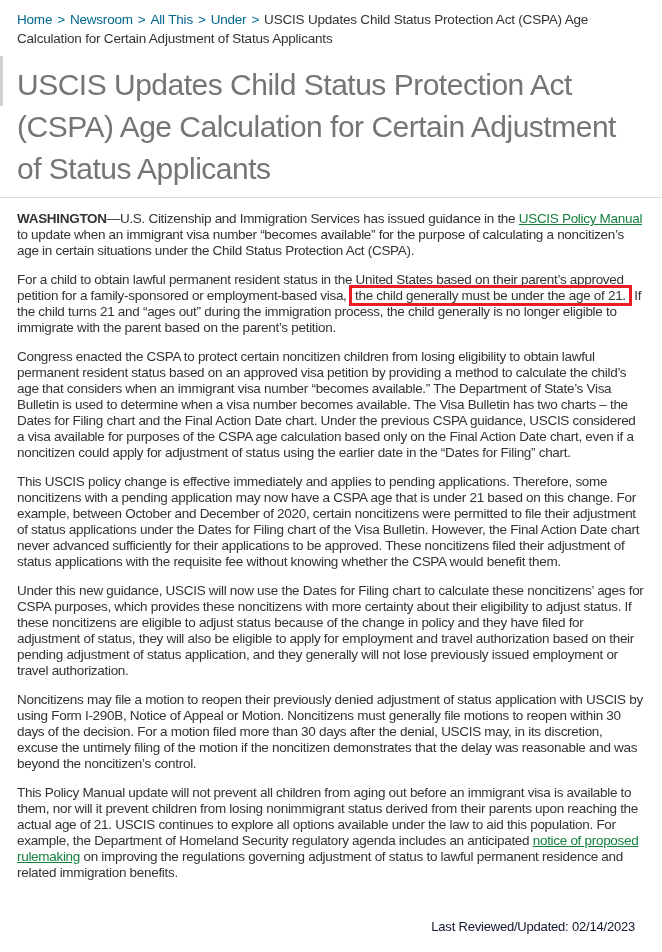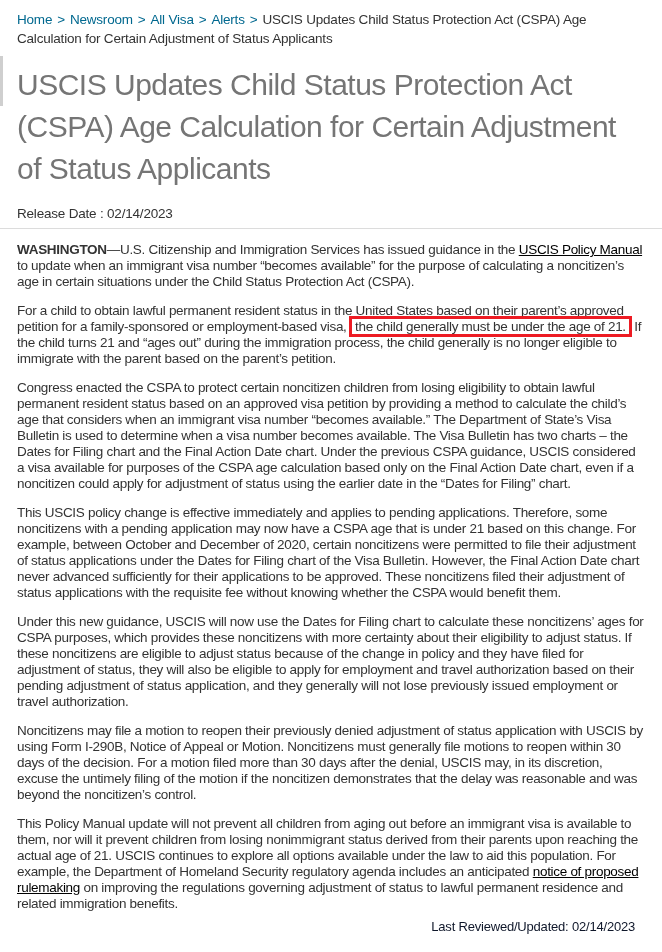--- a/index.html
+++ b/index.html
@@ -11,42 +11,41 @@
   .breadcrumb{font-size:13.5px;line-height:19px;letter-spacing:-0.2px;color:#333333;}
   .breadcrumb a{color:#00688f;text-decoration:none;cursor:pointer;}
   .breadcrumb .sep{color:#00688f;margin:0 5px;}
   .page-title{
     font-size:30px;line-height:42px;font-weight:normal;color:#757575;
     letter-spacing:-0.5px;margin:16px 0 0 0;max-width:618px;
   }
   .release-date{font-size:13.5px;letter-spacing:-0.2px;margin-top:16px;color:#333333;}
   .divider{border:0;border-top:1px solid #dcdcdc;margin:7px -17px 0 -17px;height:0;}
   p.body{font-size:13.5px;line-height:16px;letter-spacing:-0.3px;margin:13px 0 0 0;max-width:628px;}
-  p.body a{color:#000000;text-decoration:underline;cursor:pointer;}
+  p.body a{color:#15803d;text-decoration:underline;cursor:pointer;}
   .dateline{font-weight:bold;}
   .redbox{
     border:3px solid #ed1b23;border-radius:0;padding:0 3px;margin:0 -1px;
   }
   .footer-note{
     position:absolute;top:919px;right:27px;font-size:13px;letter-spacing:-0.2px;color:#0f172a;
   }
   .edge-bar{position:absolute;left:0;top:56px;width:3px;height:50px;background:#cfcfcf;}
 </style>
 </head>
 <body>
 
 <div class="edge-bar"></div>
 
 <div class="content">
 
-  <nav class="breadcrumb"><a href="#">Home</a><span class="sep">&gt;</span><a href="#">Newsroom</a><span class="sep">&gt;</span><a href="#">All Visa</a><span class="sep">&gt;</span><a href="#">Alerts</a><span class="sep">&gt;</span><span>USCIS Updates Child Status Protection Act (CSPA) Age Calculation for Certain Adjustment of Status Applicants</span></nav>
+  <nav class="breadcrumb"><a href="#">Home</a><span class="sep">&gt;</span><a href="#">Newsroom</a><span class="sep">&gt;</span><a href="#">All This</a><span class="sep">&gt;</span><a href="#">Under</a><span class="sep">&gt;</span><span>USCIS Updates Child Status Protection Act (CSPA) Age Calculation for Certain Adjustment of Status Applicants</span></nav>
 
   <h1 class="page-title">USCIS Updates Child Status Protection Act (CSPA) Age Calculation for Certain Adjustment of Status Applicants</h1>
 
-  <div class="release-date">Release Date : 02/14/2023</div>
 
   <hr class="divider">
 
   <p class="body"><strong class="dateline">WASHINGTON</strong><span>—U.S. Citizenship and Immigration Services has issued guidance in the </span><a href="#">USCIS Policy Manual</a><span> to update when an immigrant visa number “becomes available” for the purpose of calculating a noncitizen’s age in certain situations under the Child Status Protection Act (CSPA).</span></p>
 
   <p class="body"><span>For a child to obtain lawful permanent resident status in the United States based on their parent’s approved petition for a family-sponsored or employment-based visa, </span><span class="redbox">the child generally must be under the age of 21.</span><span> If the child turns 21 and “ages out” during the immigration process, the child generally is no longer eligible to immigrate with the parent based on the parent’s petition.</span></p>
 
   <p class="body"><span>Congress enacted the CSPA to protect certain noncitizen children from losing eligibility to obtain lawful permanent resident status based on an approved visa petition by providing a method to calculate the child’s age that considers when an immigrant visa number “becomes available.” The Department of State’s Visa Bulletin is used to determine when a visa number becomes available. The Visa Bulletin has two charts – the Dates for Filing chart and the Final Action Date chart. Under the previous CSPA guidance, USCIS considered a visa available for purposes of the CSPA age calculation based only on the Final Action Date chart, even if a noncitizen could apply for adjustment of status using the earlier date in the “Dates for Filing” chart.</span></p>
 
   <p class="body"><span>This USCIS policy change is effective immediately and applies to pending applications. Therefore, some noncitizens with a pending application may now have a CSPA age that is under 21 based on this change. For example, between October and December of 2020, certain noncitizens were permitted to file their adjustment of status applications under the Dates for Filing chart of the Visa Bulletin. However, the Final Action Date chart never advanced sufficiently for their applications to be approved. These noncitizens filed their adjustment of status applications with the requisite fee without knowing whether the CSPA would benefit them.</span></p>

